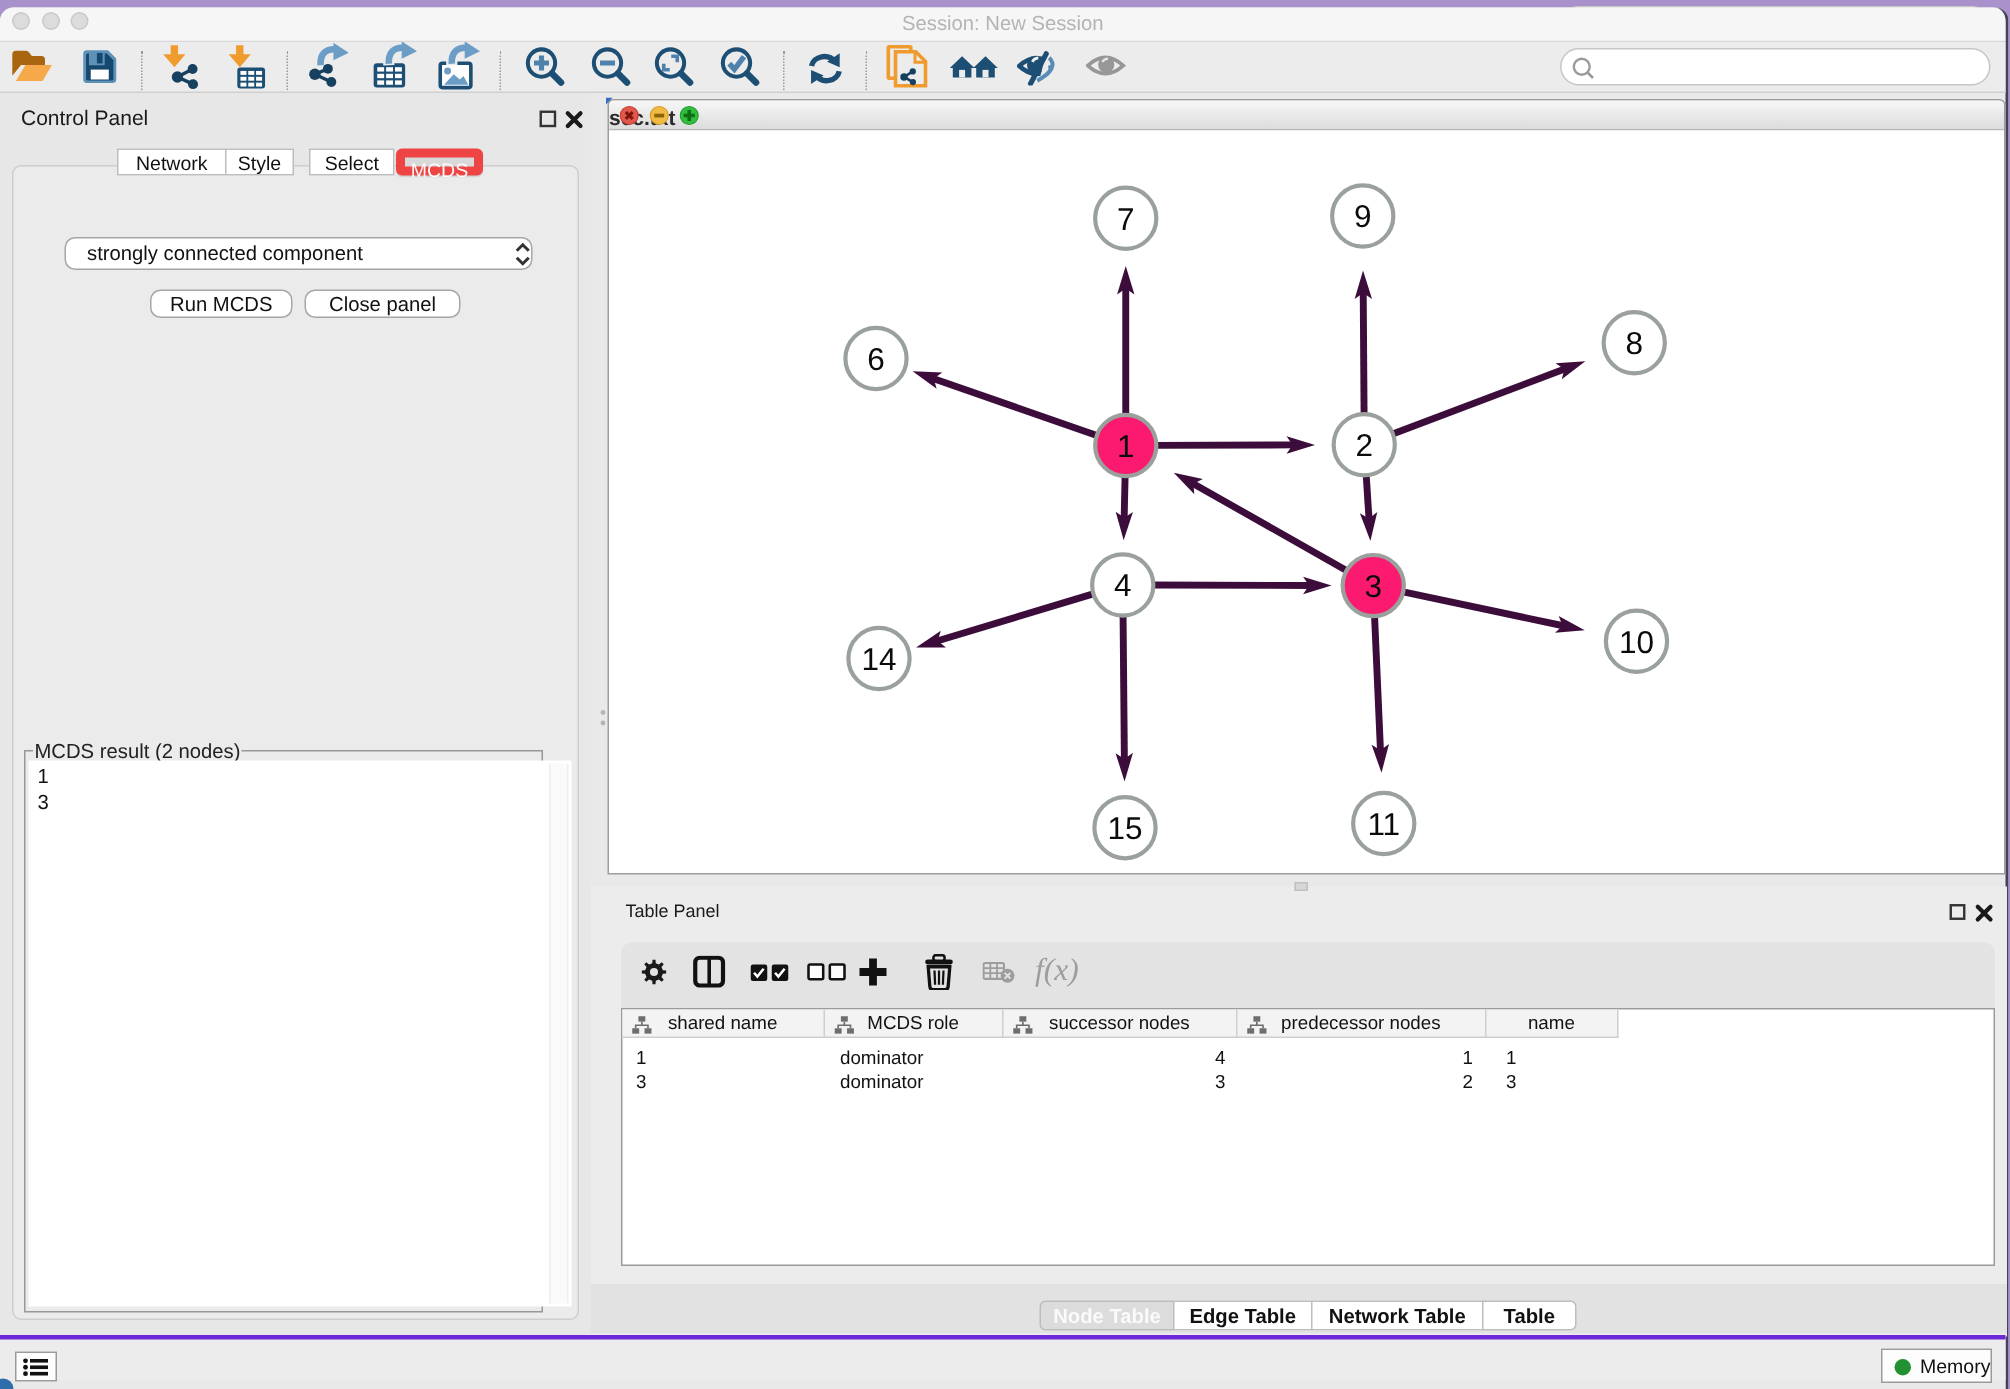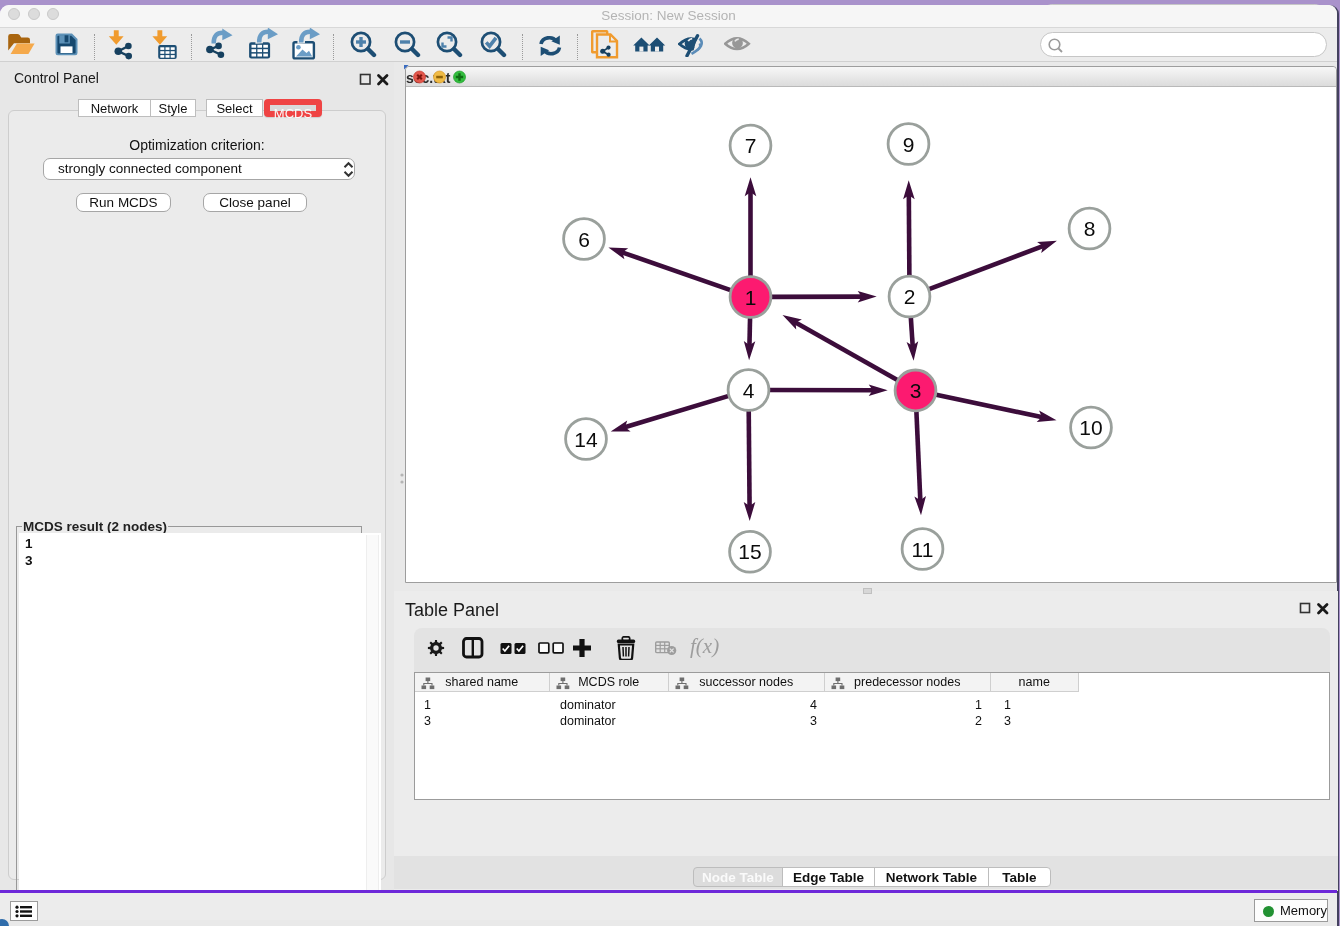--- a/index.html
+++ b/index.html
@@ -35,45 +35,45 @@
 #tab-mcds { background:#d9d9d9; color:#fafafa; border:6px solid #ef4444; border-radius:4px;
   box-shadow:0 1px 1px rgba(0,0,0,0.12);}
 #optlabel { position:absolute; left:0; top:75px; width:394px; text-align:center;
   font-size:14px; color:#111; }
 #dropdown { position:absolute; left:43px; top:96px; width:312px; height:21.5px;
   background:#fff; border:1px solid #a6a6a6; border-radius:7px;
   font-size:13.5px; color:#111; line-height:20px; padding-left:14px; }
 .btn { position:absolute; top:130.5px; height:19.5px; background:#fff;
   border:1px solid #a6a6a6; border-radius:7px; font-size:13.5px; color:#111;
   text-align:center; line-height:18px; }
-#fieldset { position:absolute; left:16px; top:464px; width:346px; height:375px;
-  border:1px solid #989898;font-weight:bold; }
+#fieldset { position:absolute; left:16px; top:438px; width:346px; height:375px;
+  border:1px solid #989898; }
 #fieldset-legend { position:absolute; left:5px; top:-8px; background:#ebebeb;
   font-size:13px; color:#222; padding:0 1px; }
 #fieldset-inner { position:absolute; left:2px; top:6px; width:362px; height:364px;
   background:#fff; }
 #fs-scroll { position:absolute; right:2px; top:2px; width:13px; height:360px;
   background:#fafafa; border-left:1px solid #eee; border-right:1px solid #eee;}
 #fs-text { position:absolute; left:6px; top:3px; font-size:13.5px; color:#111; line-height:16.5px;}
 
 #netwin { position:absolute; left:405px; top:66px; width:932px; height:517px;
   background:#fff; border:1px solid #9d9d9d; border-radius:4px 4px 0 0; }
 #netbar { position:absolute; left:0; top:0; width:100%; height:20px;
   background:linear-gradient(#f7f7f7,#dcdcdc); border-bottom:1px solid #b9b9b9;
   border-radius:4px 4px 0 0; }
 #nettitle { position:absolute; width:100%; text-align:left; top:3px;
   font-size:14px; font-weight:bold; color:#2b2b2b; }
 #graph { position:absolute; left:0; top:20px; }
 
 #tpanel { position:absolute; left:394px; top:591px; width:944px; height:300px;
   background:#ececec; }
-#tp-head { position:absolute; left:11px; top:9px; font-size:18px; color:#1a1a1a; }
+#tp-head { position:absolute; left:23px; top:9px; font-size:12px; color:#1a1a1a; }
 #tp-toolbar { position:absolute; left:20px; top:37px; width:916px; height:44px;
   background:#e3e3e3; border-radius:8px 8px 0 0; }
-#tp-table { position:absolute; left:20px; top:81px; width:916px; height:128px;
+#tp-table { position:absolute; left:20px; top:81px; width:916px; height:172px;
   background:#fff; border:1px solid #9b9b9b; }
 #tp-header { position:absolute; left:0px; top:0px; width:664px; height:19px;
   background:#f3f3f3; border-bottom:1px solid #cfcfcf; font-size:12.5px; color:#111; }
 .th { position:absolute; top:0; height:19px; border-right:1px solid #cfcfcf;
   text-align:center; line-height:19px; }
 .td { position:absolute; font-size:12.5px; color:#111; }
 .tabs2 { position:absolute; top:276px; height:20px; font-size:13.5px; font-weight:bold;
   color:#111; background:#fff; border:1px solid #bdbdbd; text-align:center; line-height:19px; }
 
 #statusbar { position:absolute; left:0; top:889.5px; width:1337px; height:30px;
@@ -270,28 +270,27 @@
       <rect x="1.5" y="1.5" width="9.5" height="9.5" fill="none" stroke="#333" stroke-width="1.6"></rect>
     </svg>
     <svg style="position:absolute;left:376px;top:11px;" width="14" height="13">
       <path d="M2.5 2.5 L11 11 M11 2.5 L2.5 11" stroke="#1a1a1a" stroke-width="2.8" stroke-linecap="round"></path>
     </svg>
     <div id="cp-box"></div>
     <div class="tab" style="left:78px; width:73px;">Network</div>
     <div class="tab" style="left:150px; width:46px;">Style</div>
     <div class="tab" style="left:206px; width:57px;">Select</div>
     <div class="tab" id="tab-mcds" style="left:264px; width:58px;">MCDS</div>
-    <div id="optlabel">Optimization criterion:</div>
     <div id="dropdown">strongly connected component<svg style="position:absolute;left:299px;top:2px;" width="12" height="18">
         <g fill="none" stroke="#333" stroke-width="2">
           <path d="M1.5 6.2 L5.5 2.2 L9.5 6.2"></path>
           <path d="M1.5 10.8 L5.5 14.8 L9.5 10.8"></path>
         </g>
       </svg></div>
-    <div class="btn" style="left:76px; width:95px;">Run MCDS</div>
+    <div class="btn" style="left:100px; width:95px;">Run MCDS</div>
     <div class="btn" style="left:203px; width:104px;">Close panel</div>
     <div id="fieldset">
       <div id="fieldset-legend" style="font-size:13.5px;">MCDS result (2 nodes)</div>
       <div id="fieldset-inner">
         <div id="fs-scroll"></div>
         <div id="fs-text">1<br>3</div>
       </div>
     </div>
   </div>
   <div id="netwin">

